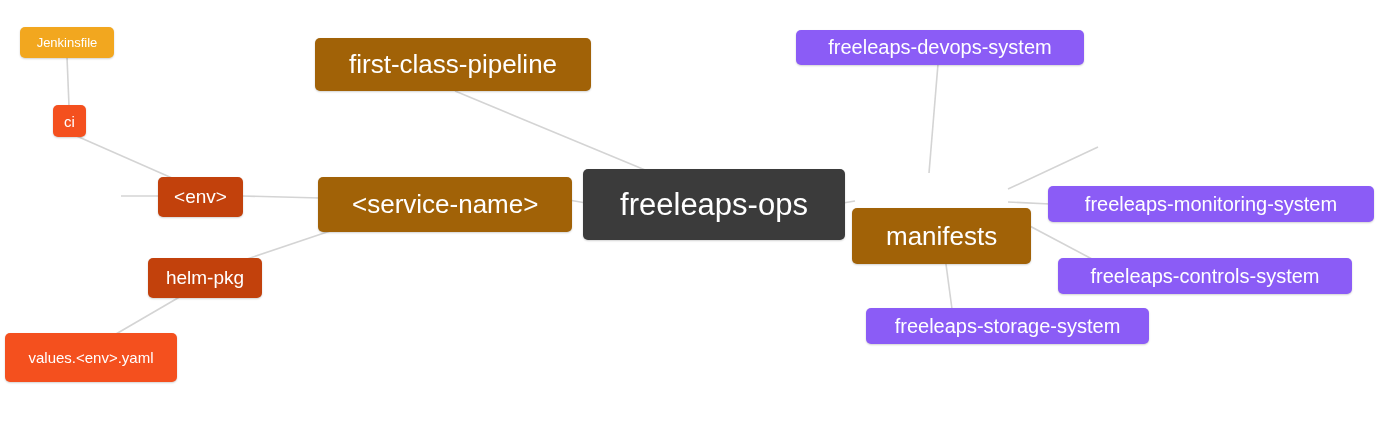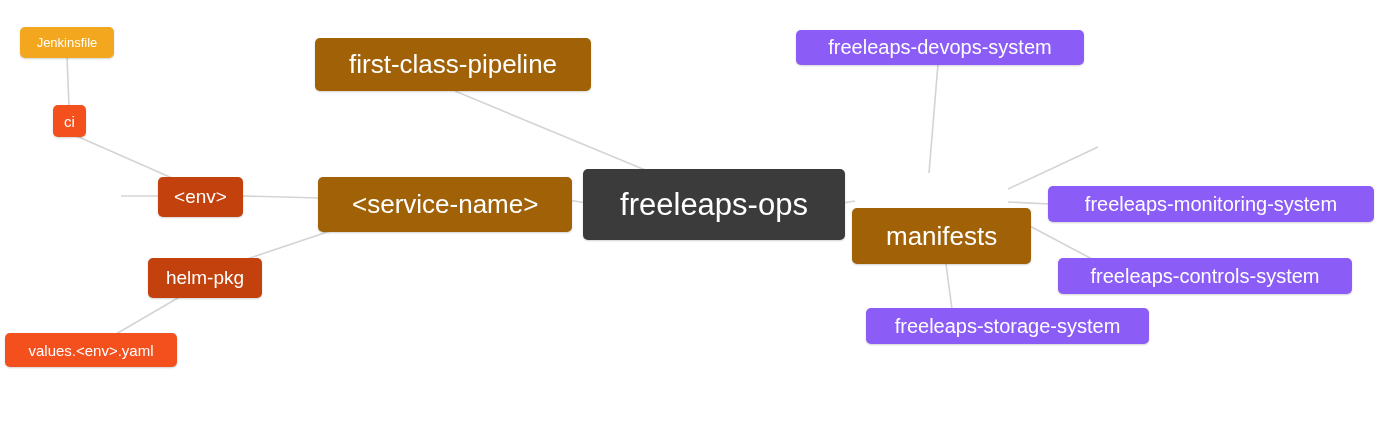--- a/index.html
+++ b/index.html
@@ -101,21 +101,21 @@
 
   <div class="node leaf-green-sm" style="left:158px; top:177px; min-width:85px; height:39px;">&lt;env&gt;</div>
 
   <div class="node leaf-green-sm" style="left:148px; top:258px; min-width:114px; height:28px;">helm-pkg</div>
 
   <div class="node leaf-orange" style="left:20px; top:27px; min-width:94px; height:31px;">Jenkinsfile</div>
 
   <div class="node leaf-red" style="left:53px; top:105px; min-width:32px; height:32px;">ci</div>
 
 
-  <div class="node leaf-red" style="left:5px; top:333px; min-width:172px; height:34px;">values.&lt;env&gt;.yaml</div>
+  <div class="node leaf-red" style="left:5px; top:333px; min-width:172px; height:49px;">values.&lt;env&gt;.yaml</div>
 
   <div class="node leaf-green" style="left:796px; top:30px; min-width:288px; height:35px;">freeleaps-devops-system</div>
 
 
   <div class="node leaf-green" style="left:1058px; top:258px; min-width:294px; height:36px;">freeleaps-controls-system</div>
 
   <div class="node leaf-green" style="left:1048px; top:186px; min-width:326px; height:36px;">freeleaps-monitoring-system</div>
 
   <div class="node leaf-green" style="left:818px; top:308px; min-width:283px; height:36px;margin-left:48px;">freeleaps-storage-system</div>
 

